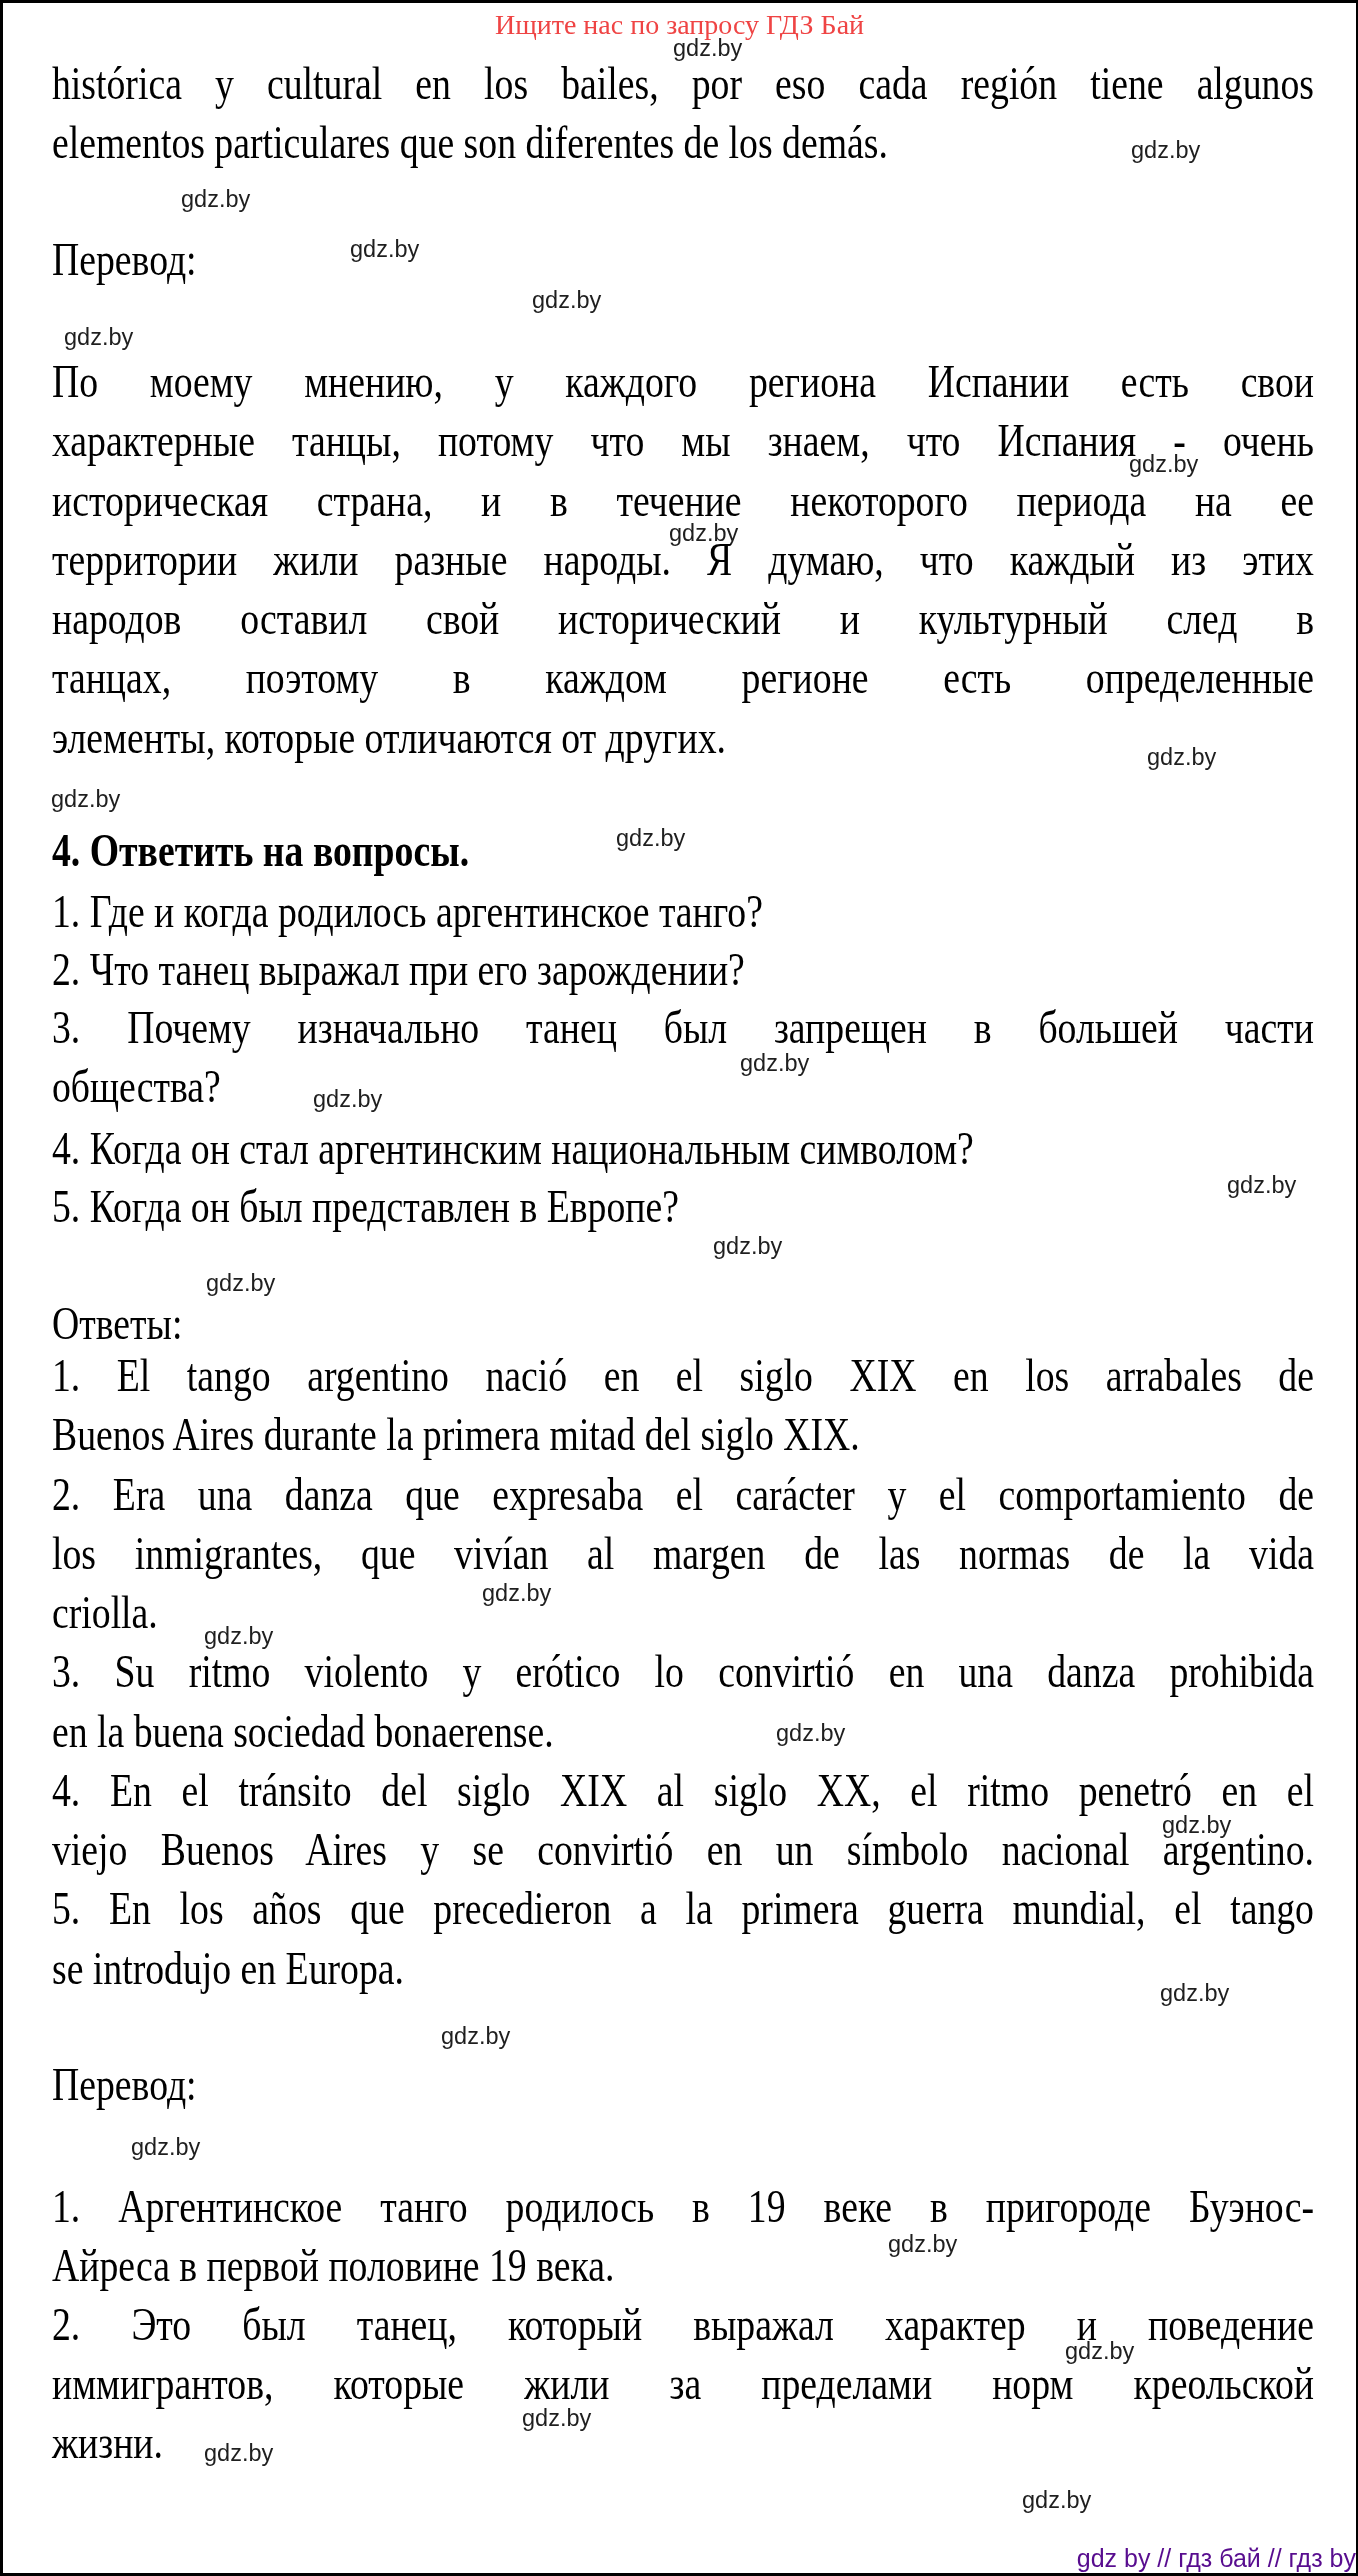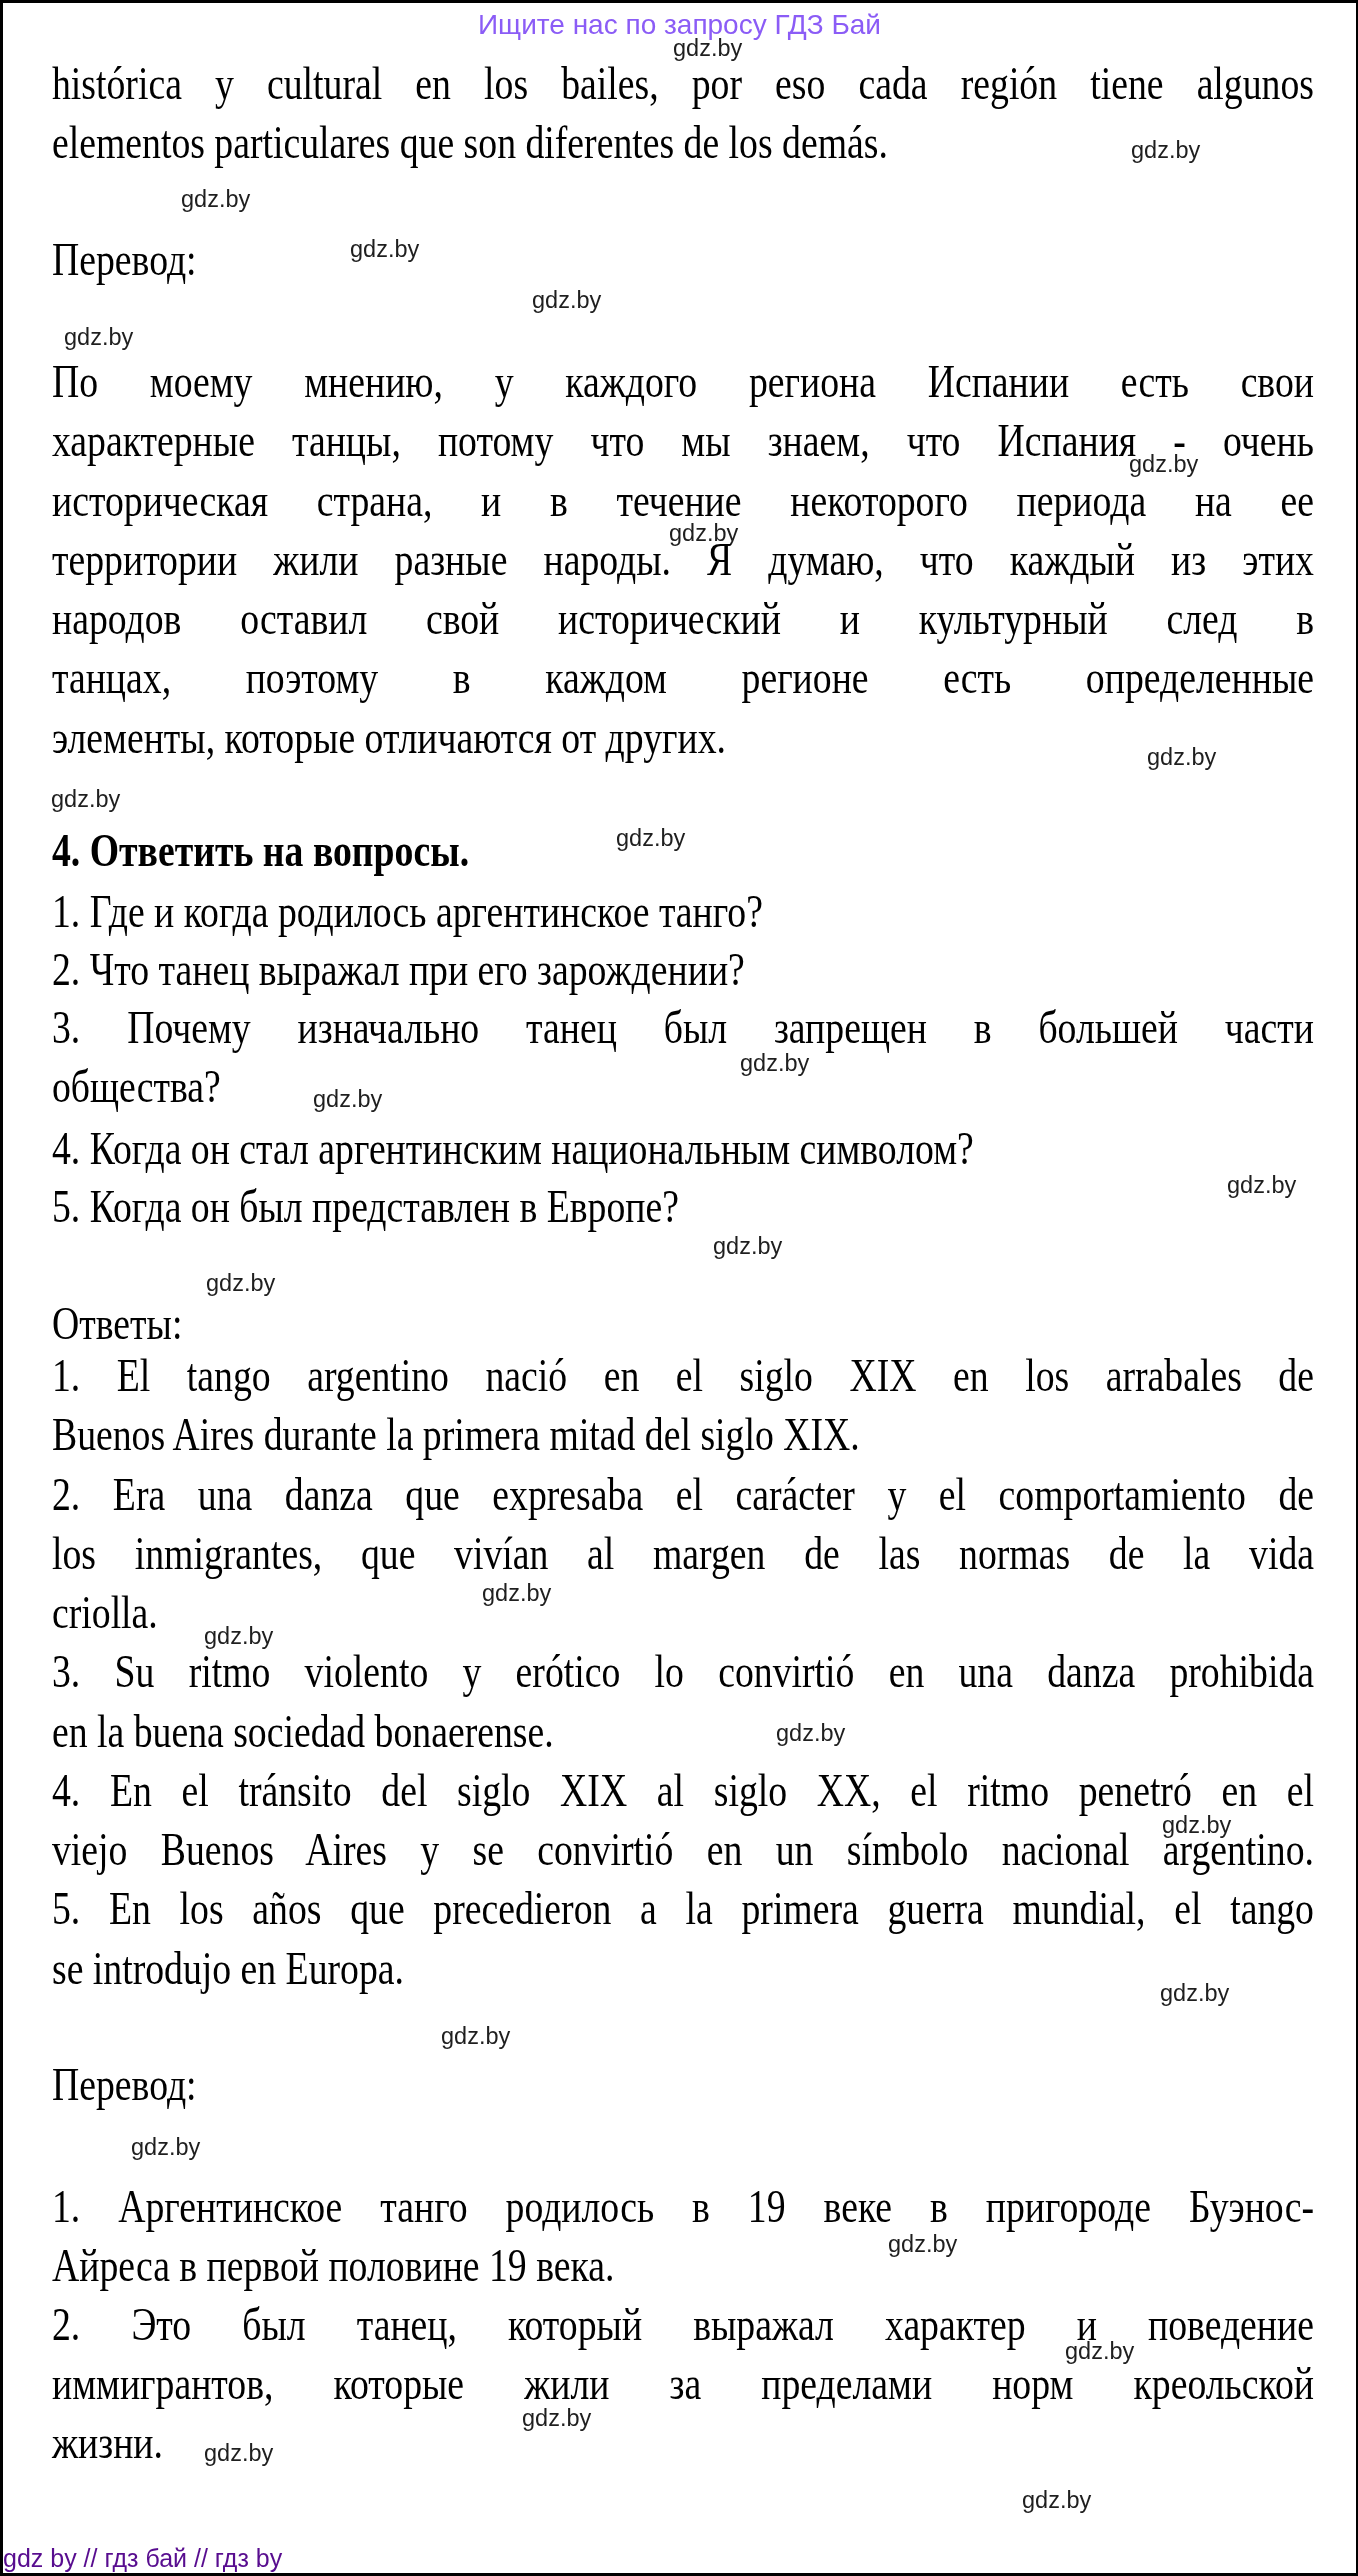--- a/index.html
+++ b/index.html
@@ -8,27 +8,27 @@
     width:1359px; height:2576px;
     background:#ffffff;
     border:3.2px solid #000;
     box-sizing:border-box;
     overflow:hidden;
     font-family:"Liberation Serif", serif;
   }
   .banner {
     position:absolute; top:6.5px; left:0; width:100%;
     text-align:center;
-    font-family:Liberation Sans, sans-serif;
+    font-family:Liberation Serif, serif;
     font-size:28px; line-height:1.1;
-    color:#8b5cf6;
+    color:#ef4444;
   }
   .footer {
     position:absolute; top:2542px; left:0; width:100%;
-    text-align:left;
+    text-align:right;
     font-family:"Liberation Sans", sans-serif;
     font-size:25px; line-height:1.1;
     color:#580D8F;
   }
   .wm {
     position:absolute;
     font-family:"Liberation Sans", sans-serif;
     font-size:23.5px; line-height:1;
     color:#1f1f1f;
     white-space:nowrap;

